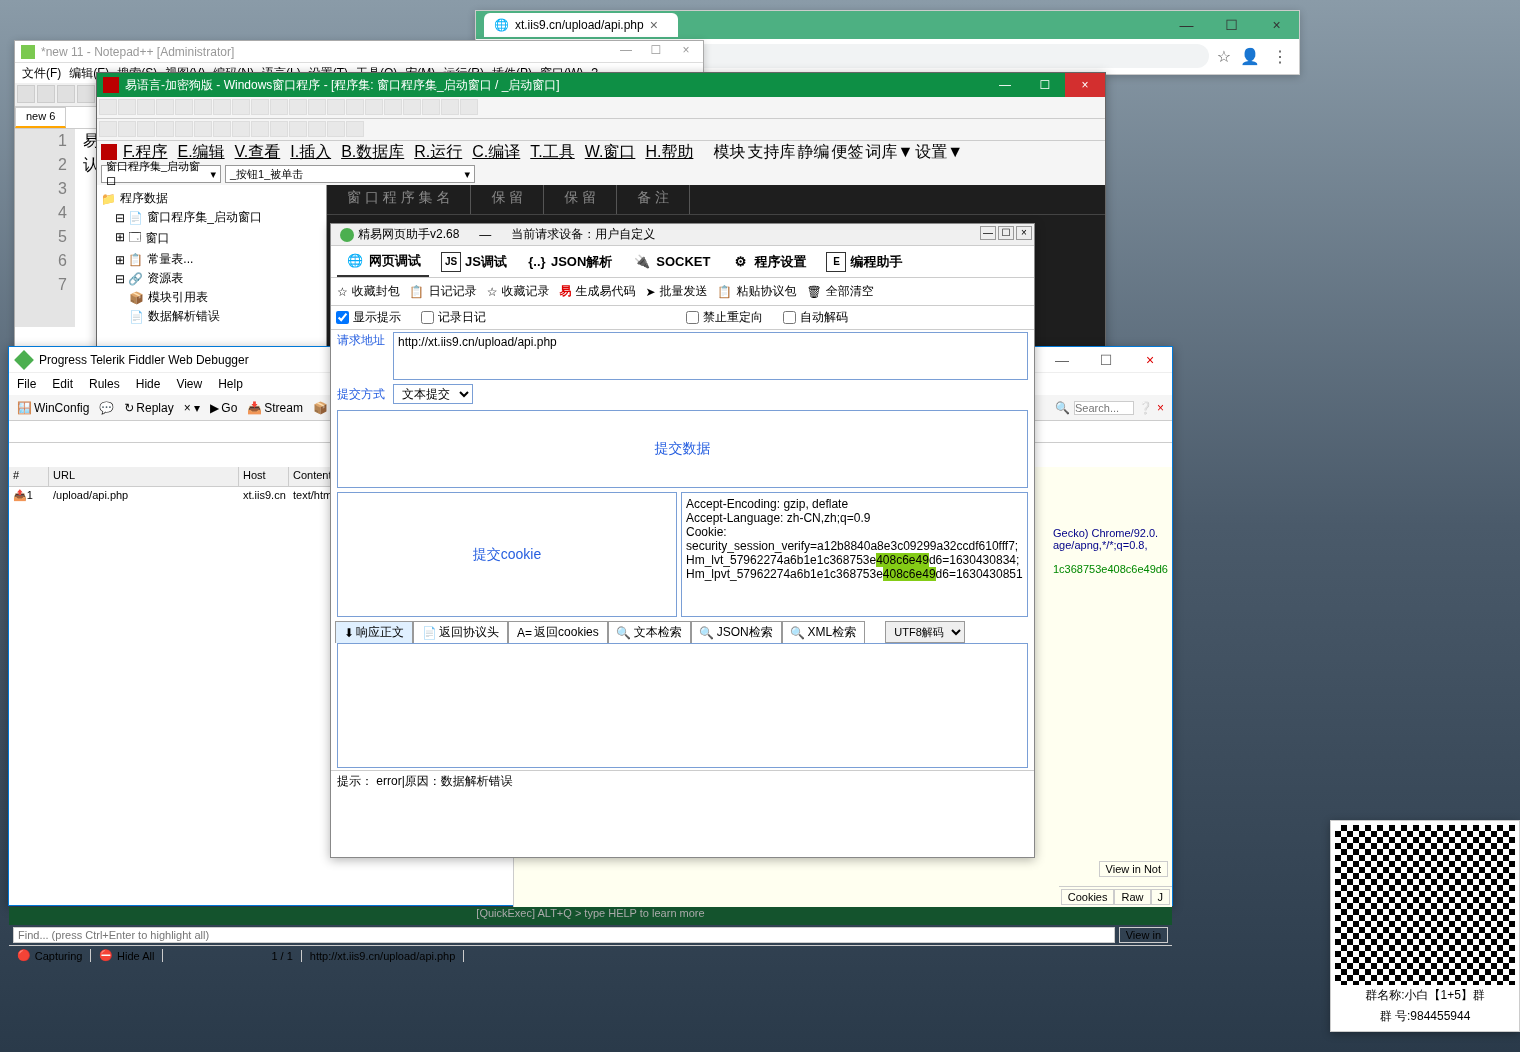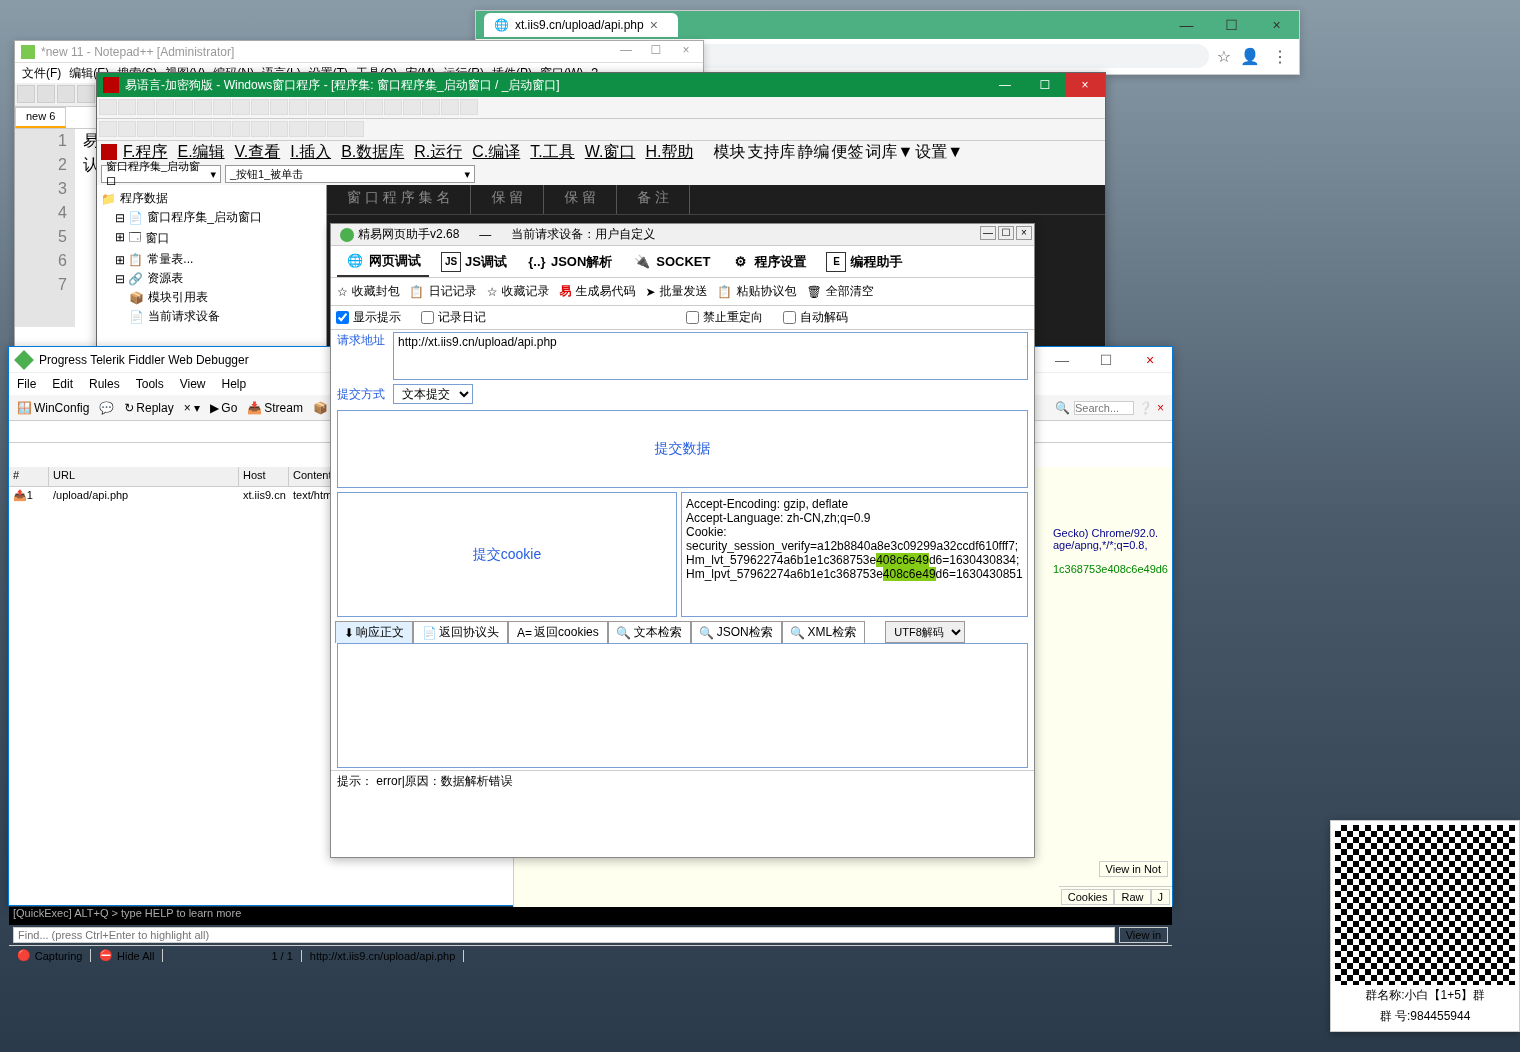--- a/index.html
+++ b/index.html
@@ -105,21 +105,21 @@
 .fid-sessions { width: 505px; border-right: 1px solid #ccc; }
 .fid-sess-header { height: 20px; background: #f0f0f0; display: flex; font-size: 11px; border-bottom: 1px solid #ccc; }
 .fid-sess-col { border-right: 1px solid #ccc; padding: 2px 4px; }
 .fid-sess-row { display: flex; font-size: 11px; padding: 2px 0; }
 .fid-sess-cell { padding: 0 4px; }
 .fid-right { flex: 1; display: flex; flex-direction: column; background: #fff; }
 .fid-right-tabs { height: 22px; display: flex; font-size: 11px; border-bottom: 1px solid #ccc; padding-left: 500px; }
 .fid-rtab { border: 1px solid #ccc; padding: 2px 6px; display: flex; align-items: center; gap: 4px; background: #f8f8f8; }
 .fid-search { display: flex; align-items: center; gap: 4px; padding: 0 4px; }
 .fid-content { flex: 1; background: #fffff0; font-family: Consolas, monospace; font-size: 11px; padding: 4px; overflow: hidden; position: relative; }
-.fid-quickexec { height: 18px; background: #000000; color: #aaa; font-size: 11px; padding: 0 4px; }
+.fid-quickexec { height: 18px; background: #14532d; color: #aaa; font-size: 11px; padding: 0 4px; text-align: center; }
 .fid-find { height: 20px; display: flex; align-items: center; padding: 0 4px; gap: 4px; }
 .fid-find-input { flex: 1; border: 1px solid #ccc; padding: 1px 4px; font-size: 11px; color: #999; }
 .fid-status { height: 20px; border-top: 1px solid #ccc; display: flex; font-size: 11px; align-items: center; }
 .fid-status-item { border-right: 1px solid #ccc; padding: 0 8px; display: flex; align-items: center; gap: 4px; }
 .fid-viewbtn { border: 1px solid #ccc; padding: 1px 6px; font-size: 11px; margin-left: auto; }
 .fid-subbtns { display: flex; gap: 0; padding: 2px; border-top: 1px solid #ccc;}
 .fid-sbtn { border: 1px solid #ccc; padding: 1px 6px; font-size: 11px; }
 
 
 .qr-overlay { position: absolute; right: 0px; bottom: 20px; width: 190px; background: #fff; border: 1px solid #ccc; padding: 4px; box-shadow: 0 2px 8px rgba(0,0,0,0.3); }
@@ -288,21 +288,21 @@
       </div>
   </div>
   <div class="yi-body">
     <div class="yi-tree">
       <div class="yi-tree-item" style="padding-left:0">📁 <span>程序数据</span></div>
       <div class="yi-tree-item">⊟ 📄 <span>窗口程序集_启动窗口</span></div>
       <div class="yi-tree-item">⊞ 🗔 <span>窗口</span></div>
       <div class="yi-tree-item">⊞ 📋 <span>常量表...</span></div>
       <div class="yi-tree-item">⊟ 🔗 <span>资源表</span></div>
       <div class="yi-tree-item" style="padding-left:28px">📦 <span>模块引用表</span></div>
-      <div class="yi-tree-item" style="padding-left:28px">📄 <span>当前请求设备</span></div>
+      <div class="yi-tree-item" style="padding-left:28px">📄 <span>数据解析错误</span></div>
     </div>
     <div class="yi-code">
       <div class="yi-code-header">
         <div class="yi-code-col">窗 口 程 序 集 名</div>
         <div class="yi-code-col">保  留</div>
         <div class="yi-code-col">保  留</div>
         <div class="yi-code-col">备  注</div>
       </div>
     </div>
   </div>
@@ -315,21 +315,21 @@
     <div class="fid-controls">
       <div class="fid-ctrl">—</div>
       <div class="fid-ctrl">☐</div>
       <div class="fid-ctrl close">×</div>
     </div>
   </div>
   <div class="fid-menu">
     <span>File</span>
     <span>Edit</span>
     <span>Rules</span>
-    <span>Tools</span>
+    <span>Hide</span>
     <span>View</span>
     <span>Help</span>
   </div>
   <div class="fid-toolbar">
     <div class="fid-tb-item">🪟 <span>WinConfig</span></div>
     <div class="fid-tb-item">💬</div>
     <div class="fid-tb-item">↻ <span>Replay</span></div>
     <div class="fid-tb-item">× ▾</div>
     <div class="fid-tb-item">▶ <span>Go</span></div>
     <div class="fid-tb-item">📥 <span>Stream</span></div>

